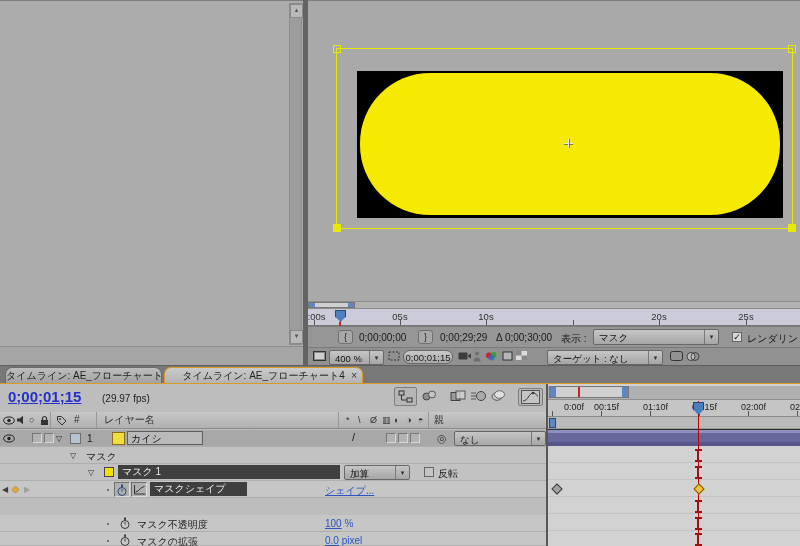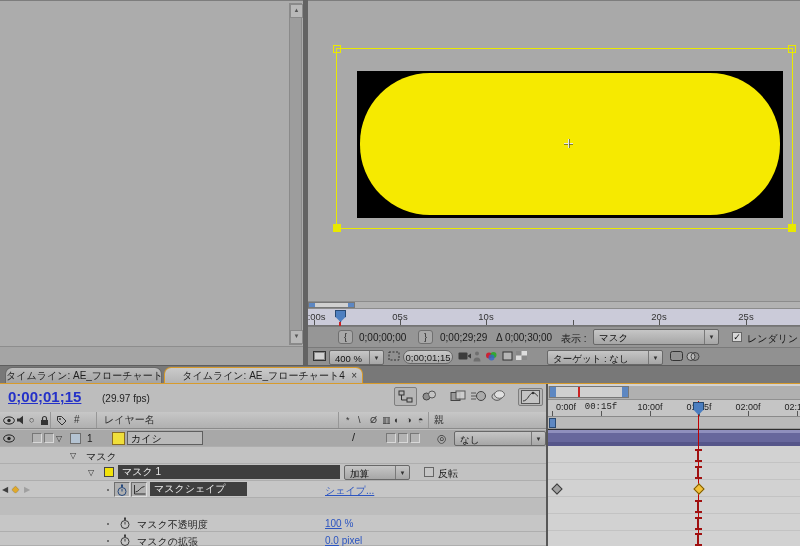--- a/index.html
+++ b/index.html
@@ -69,21 +69,21 @@
   .plabel{position:absolute;top:3px;font-size:10px;color:#1c1c1c;white-space:nowrap;}
   .hot{color:#2c55c0;}
   .hot u{text-decoration:underline;}
   .dot{position:absolute;width:2px;height:2px;background:#707070;top:8px;}
   .swbox{position:absolute;top:1px;width:16px;height:15px;background:#b0b0b0;border:1px solid;border-color:#6f6f6f #ddd #ddd #6f6f6f;box-sizing:border-box;}
   .kn{position:absolute;font-size:8px;top:4px;}
   
   #tlr{left:546px;top:0;width:254px;height:162px;background:#d2d2d2;border-left:2px solid #575757;box-sizing:border-box;overflow:hidden;}
   .rnav{position:absolute;left:0;top:2px;width:252px;height:13px;background:#b0b0b0;border-bottom:1px solid #909090;}
   .rruler{position:absolute;left:0;top:16px;width:252px;height:17px;background:#c5c5c5;border-bottom:1px solid #8a8a8a;box-sizing:border-box;}
-  .rrl{position:absolute;top:2px;width:36px;margin-left:-18px;text-align:center;font-size:9px;color:#222;white-space:nowrap;}
+  .rrl{position:absolute;top:2px;width:36px;margin-left:-18px;text-align:right;font-size:9px;color:#222;white-space:nowrap;}
   .rstrip{position:absolute;left:0;top:33px;width:252px;height:12px;background:#bababa;border-bottom:1px solid #9a9a9a;box-sizing:border-box;}
   .lbar{position:absolute;left:0;top:45px;width:252px;height:17px;background:linear-gradient(#8f8fbd 0 3px,#67679c 3px 12px,#56568a 12px);border-top:1px solid #2f2f2f;box-sizing:border-box;}
   .rrow{position:absolute;left:0;width:252px;height:17px;border-bottom:1px solid #c3c3c3;box-sizing:border-box;}
   .cti{position:absolute;left:150px;top:17px;width:1px;height:145px;background:#c00000;z-index:3;}
   .ctih{position:absolute;left:145px;top:18px;width:11px;height:13px;background:#4b7ec0;border:1px solid #24476e;
         clip-path:polygon(0 0,100% 0,100% 55%,50% 100%,0 55%);box-sizing:border-box;z-index:4;}
   .imark{position:absolute;left:147px;width:7px;height:13px;border-top:2px solid #a01010;border-bottom:2px solid #a01010;box-sizing:border-box;z-index:4;}
   .imark i{position:absolute;left:2px;top:0;bottom:0;width:2px;background:#a01010;}
   .kf{position:absolute;width:8px;height:8px;transform:rotate(45deg);box-sizing:border-box;z-index:5;}
   .kf.gray{background:#a2a2a2;border:1px solid #3c3c3c;}
@@ -413,22 +413,22 @@
     <div class="abs" id="tlr">
       <div class="rnav">
         <div class="thumb" style="left:1px;width:80px;height:12px;">
           <span class="cap" style="left:0;"></span>
           <span class="cap" style="right:0;"></span>
           <span style="position:absolute;left:28px;top:0;width:2px;height:100%;background:#cc2222;"></span>
         </div>
       </div>
       <div class="rruler">
         <span class="rrl" style="left:18px;">0:00f</span>
-        <span class="rrl" style="left:53px;font-family:Liberation Mono, monospace;">00:15f</span>
-        <span class="rrl" style="left:102px;">10:00f</span>
+        <span class="rrl" style="left:53px;">00:15f</span>
+        <span class="rrl" style="left:102px;">01:10f</span>
         <span class="rrl" style="left:151px;">01:15f</span>
         <span class="rrl" style="left:200px;">02:00f</span>
         <span class="rrl" style="left:249px;">02:15f</span>
         <span class="tick" style="left:4px;"></span>
         <span class="tick" style="left:53px;"></span>
         <span class="tick" style="left:102px;"></span>
         <span class="tick" style="left:151px;"></span>
         <span class="tick" style="left:200px;"></span>
         <span class="tick" style="left:249px;"></span>
       </div>

